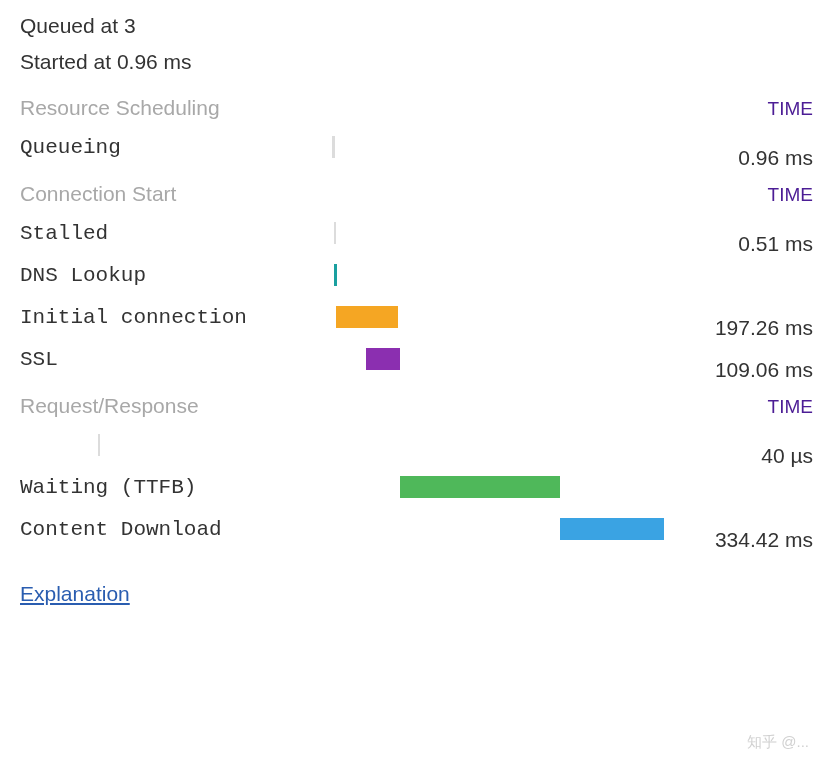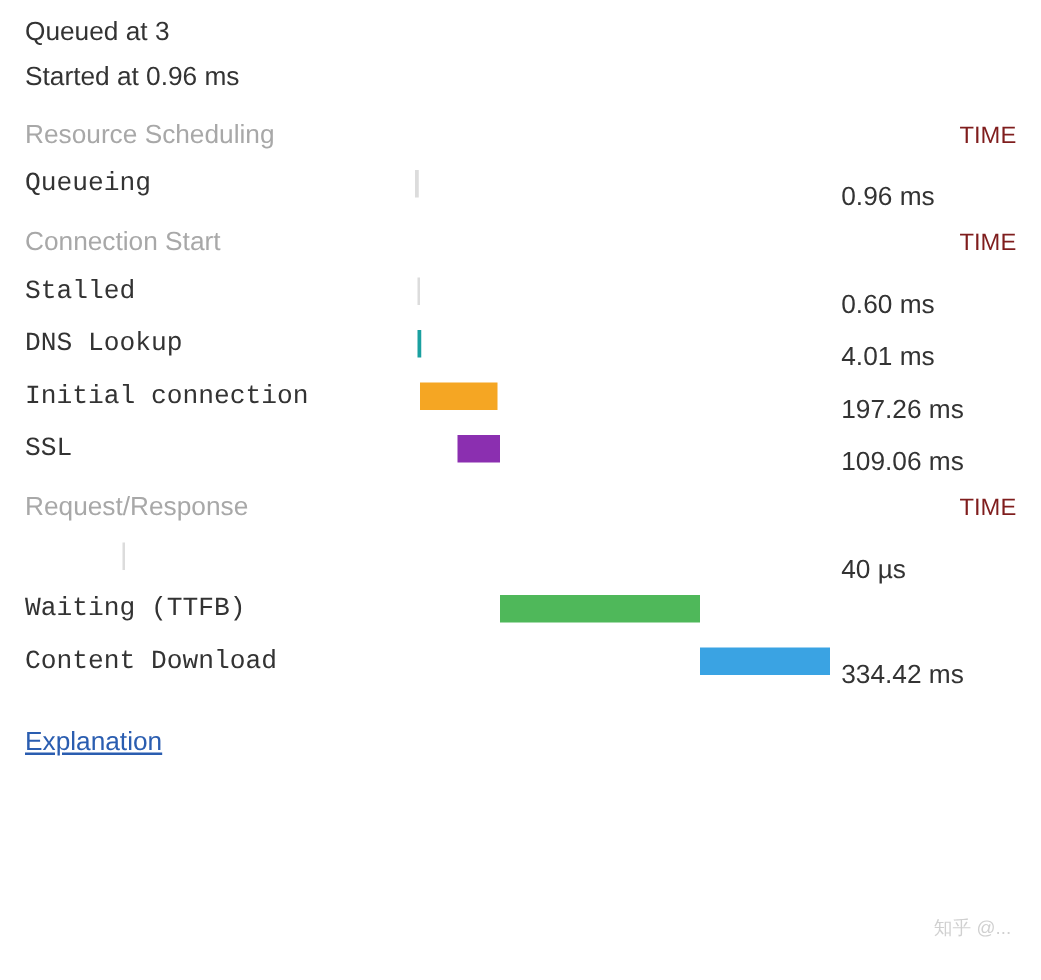--- a/index.html
+++ b/index.html
@@ -28,21 +28,21 @@
       justify-content: space-between;
       align-items: baseline;
       margin-bottom: 14px;
     }
     .section-title {
       color: #a8a8a8;
       font-size: 21px;
       font-weight: 400;
     }
     .section-time-header {
-      color: #7f1d1d;
+      color: #4c1d95;
       font-size: 19px;
       font-weight: 400;
     }
     .row {
       display: flex;
       align-items: center;
       margin-bottom: 16px;
       height: 26px;
     }
     .row-label {
@@ -55,20 +55,21 @@
       flex: 1 1 auto;
       position: relative;
       height: 22px;
     }
     .bar {
       position: absolute;
       height: 22px;
     }
     .row-value {
       flex: 0 0 140px;
+      text-align: right;
       color: #333;
       font-size: 21px;
       margin-top: 21px;
     }
     .explanation {
       color: #2a5db0;
       text-decoration: underline;
       font-size: 21px;
       margin-top: 24px;
       display: inline-block;
@@ -112,28 +113,27 @@
 <div class="section">
   <div class="section-header">
     <div class="section-title">Connection Start</div>
     <div class="section-time-header">TIME</div>
   </div>
   <div class="row">
     <div class="row-label">Stalled</div>
     <div class="row-bar">
       <div class="bar" style="left: 14px; width: 2px; background: rgb(220, 220, 220);"></div>
     </div>
-    <div class="row-value">0.60 ms</div>
+    <div class="row-value">0.51 ms</div>
   </div>
   <div class="row">
     <div class="row-label">DNS Lookup</div>
     <div class="row-bar">
       <div class="bar" style="left: 14px; width: 3px; background: rgb(26, 160, 160);"></div>
     </div>
-    <div class="row-value">4.01 ms</div>
   </div>
   <div class="row">
     <div class="row-label">Initial connection</div>
     <div class="row-bar">
       <div class="bar" style="left: 16px; width: 62px; background: rgb(245, 166, 35);"></div>
     </div>
     <div class="row-value">197.26 ms</div>
   </div>
   <div class="row">
     <div class="row-label">SSL</div>

